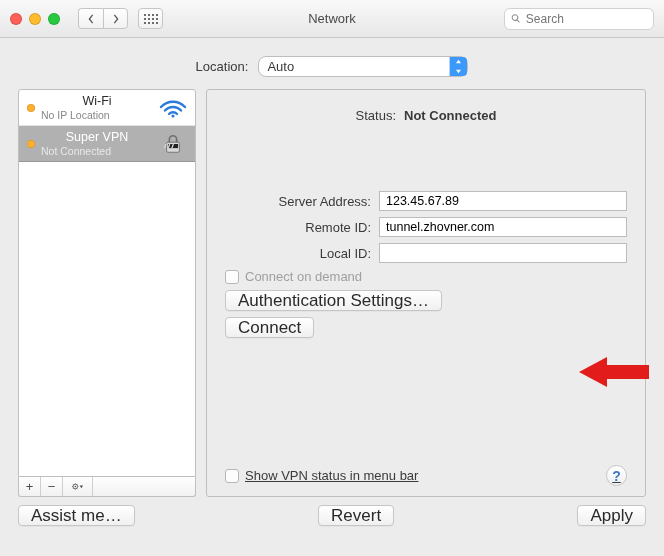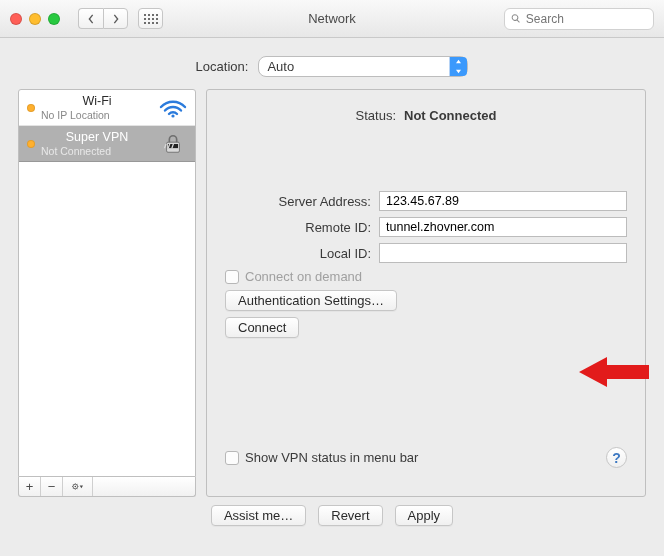--- a/index.html
+++ b/index.html
@@ -100,37 +100,37 @@
 .form-row label { width:146px; text-align:right; font-size:13px; color:#3a3a3a; }
 .form-row input[type=text] { flex:1; height:20px; border:1px solid #bcbcbc;
                background:#fff; padding:0 6px; font-size:12.5px;
                outline-color:#7bb2ee; min-width:0; }
 .check-row, .btn-row { display:flex; align-items:center; margin-bottom:6px; gap:6px; }
 .checkbox { width:14px; height:14px; border:1px solid #b7b7b7;
             border-radius:3px; background:#fcfcfc; flex:none; }
 .check-row .cap { color:#a0a0a0; }
 .mac-btn { height:21px; padding:0 12px; border:1px solid #c6c6c6;
            border-radius:4px; background:linear-gradient(#fff,#f0f0f0);
-           font-size:13px; color:#2a2a2a; display:inline-flex;
+           font-size:17px; color:#2a2a2a; display:inline-flex;
            align-items:center; box-shadow:0 1px 0 rgba(0,0,0,.03); }
 
-.panel-footer { position:absolute; bottom:28px; left:18px; right:18px;
-                display:flex; align-items:center; }
+.panel-footer { position:absolute; bottom:10px; left:18px; right:18px;
+                display:flex; align-items:center;text-decoration:underline; }
 .panel-footer .left { display:flex; align-items:center; gap:6px; flex:1; }
 .help-btn { width:21px; height:21px; border:1px solid #c6c6c6;
             border-radius:50%; background:linear-gradient(#fff,#f0f0f0);
             color:#3c78c2; font-size:14px; display:flex; align-items:center;
             justify-content:center; margin-left:8px; font-weight:600; }
 
 
 .annotation { position:absolute; right:-4px; top:262px; width:70px; height:40px;
               pointer-events:none; }
 
 
-.window-footer { display:flex; gap:12px; justify-content:center;
+.window-footer { display:flex; gap:12px; justify-content:space-between;
                  padding:0 18px 14px; }
 
 
 .chev { stroke:#5a5a5a; stroke-width:1.6; fill:none; }
 </style>
 </head>
 <body>
 
 <div class="titlebar">
   <div class="traffic">

